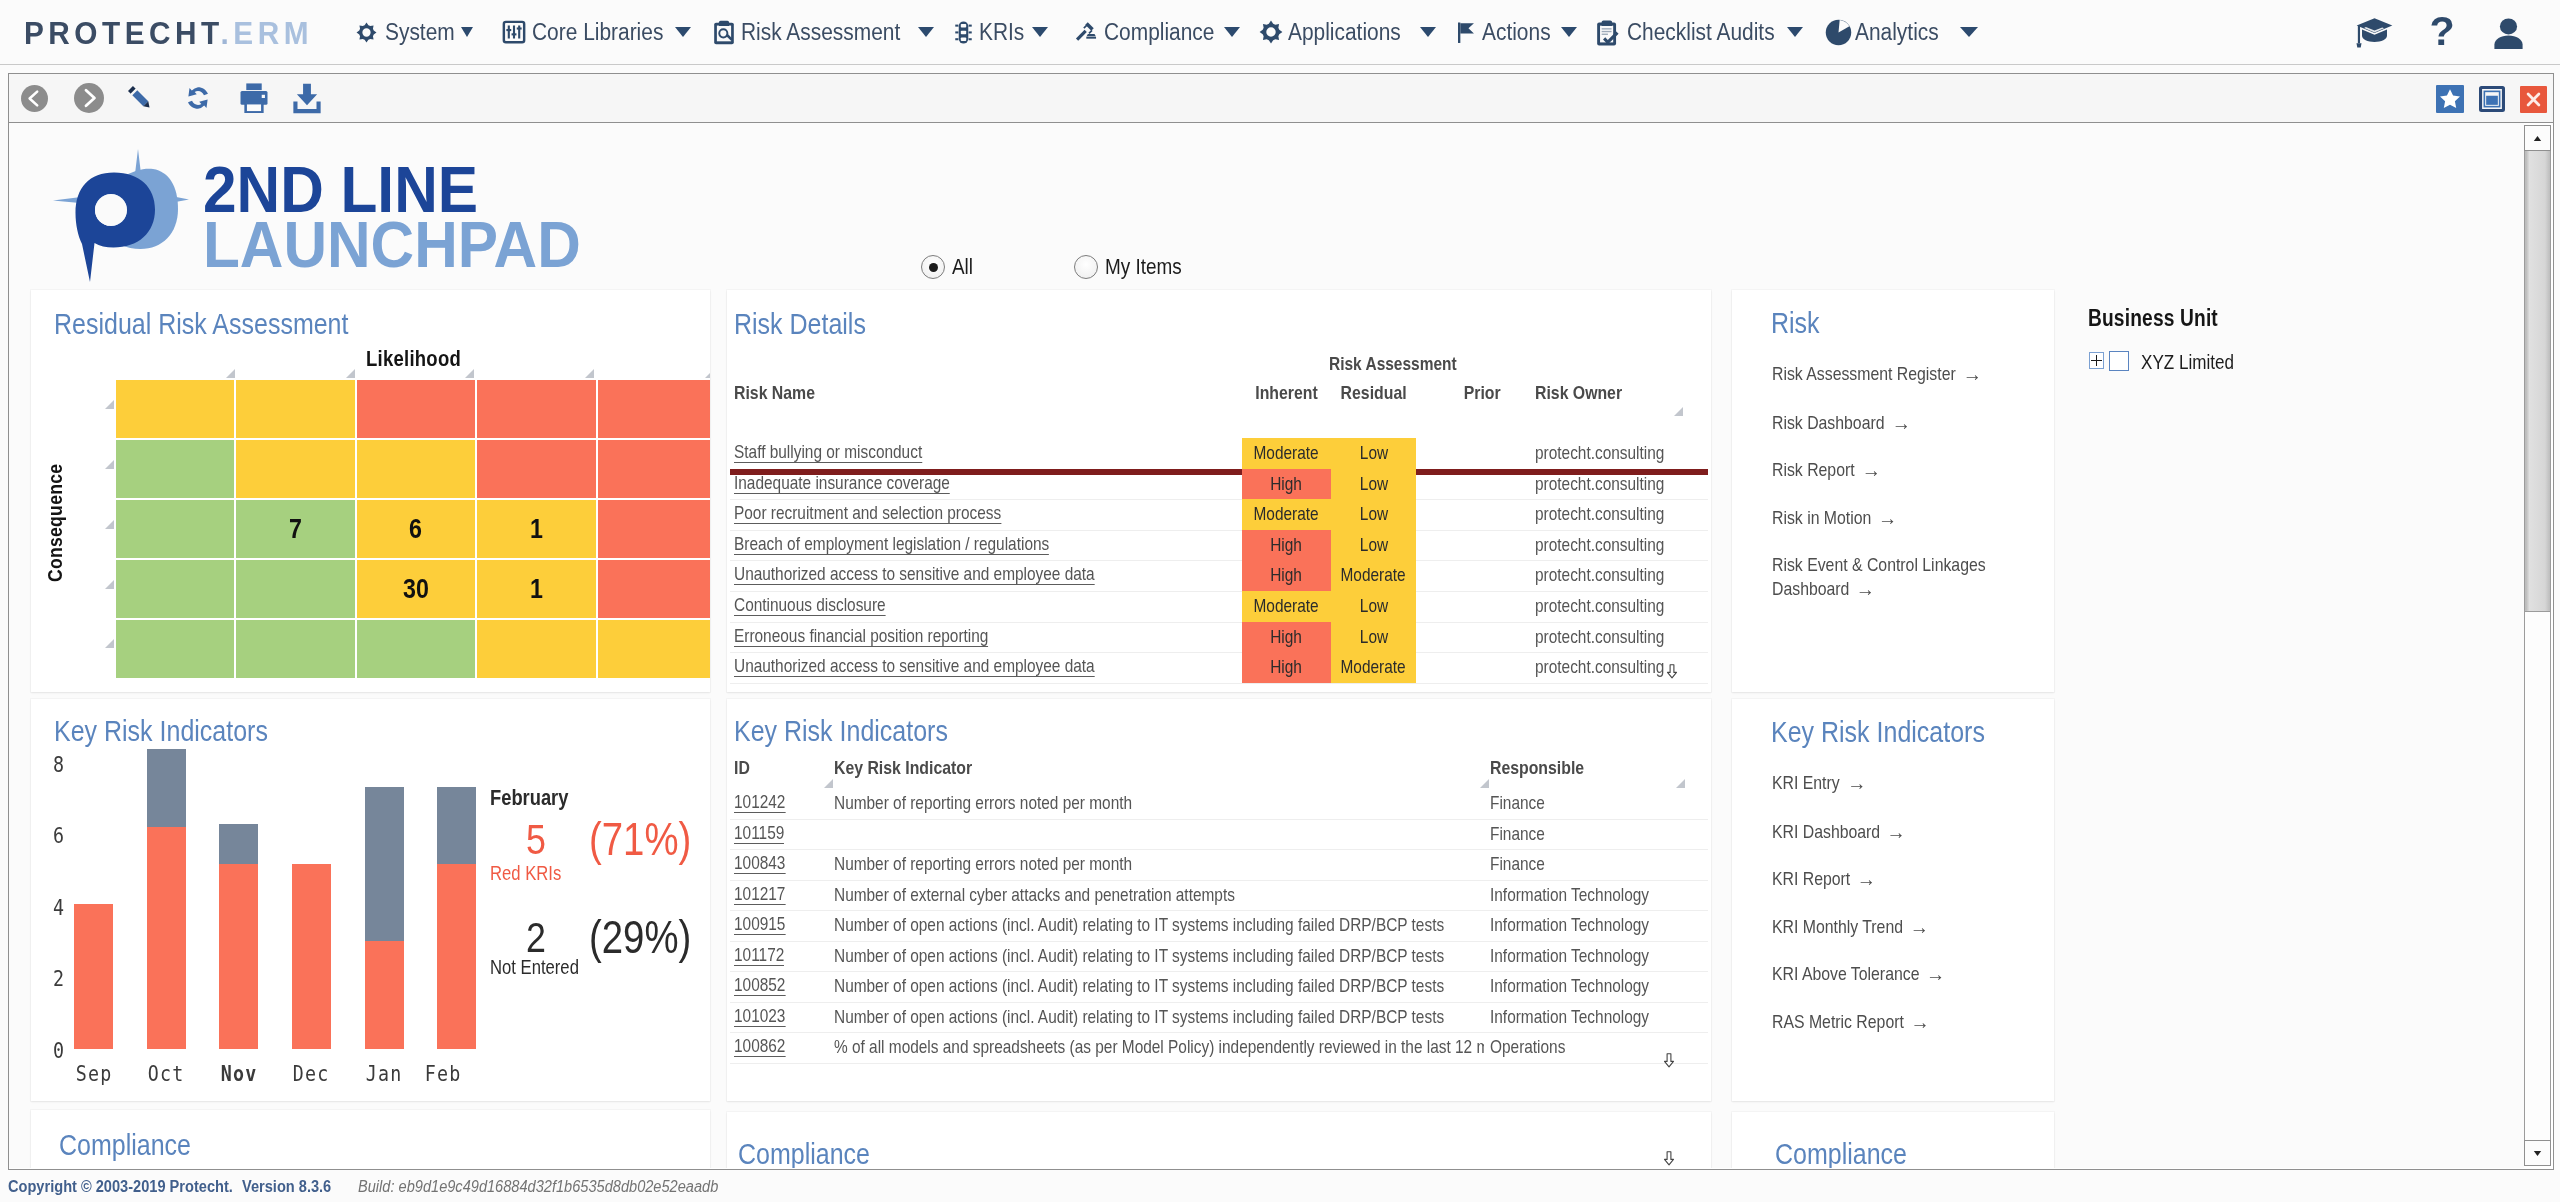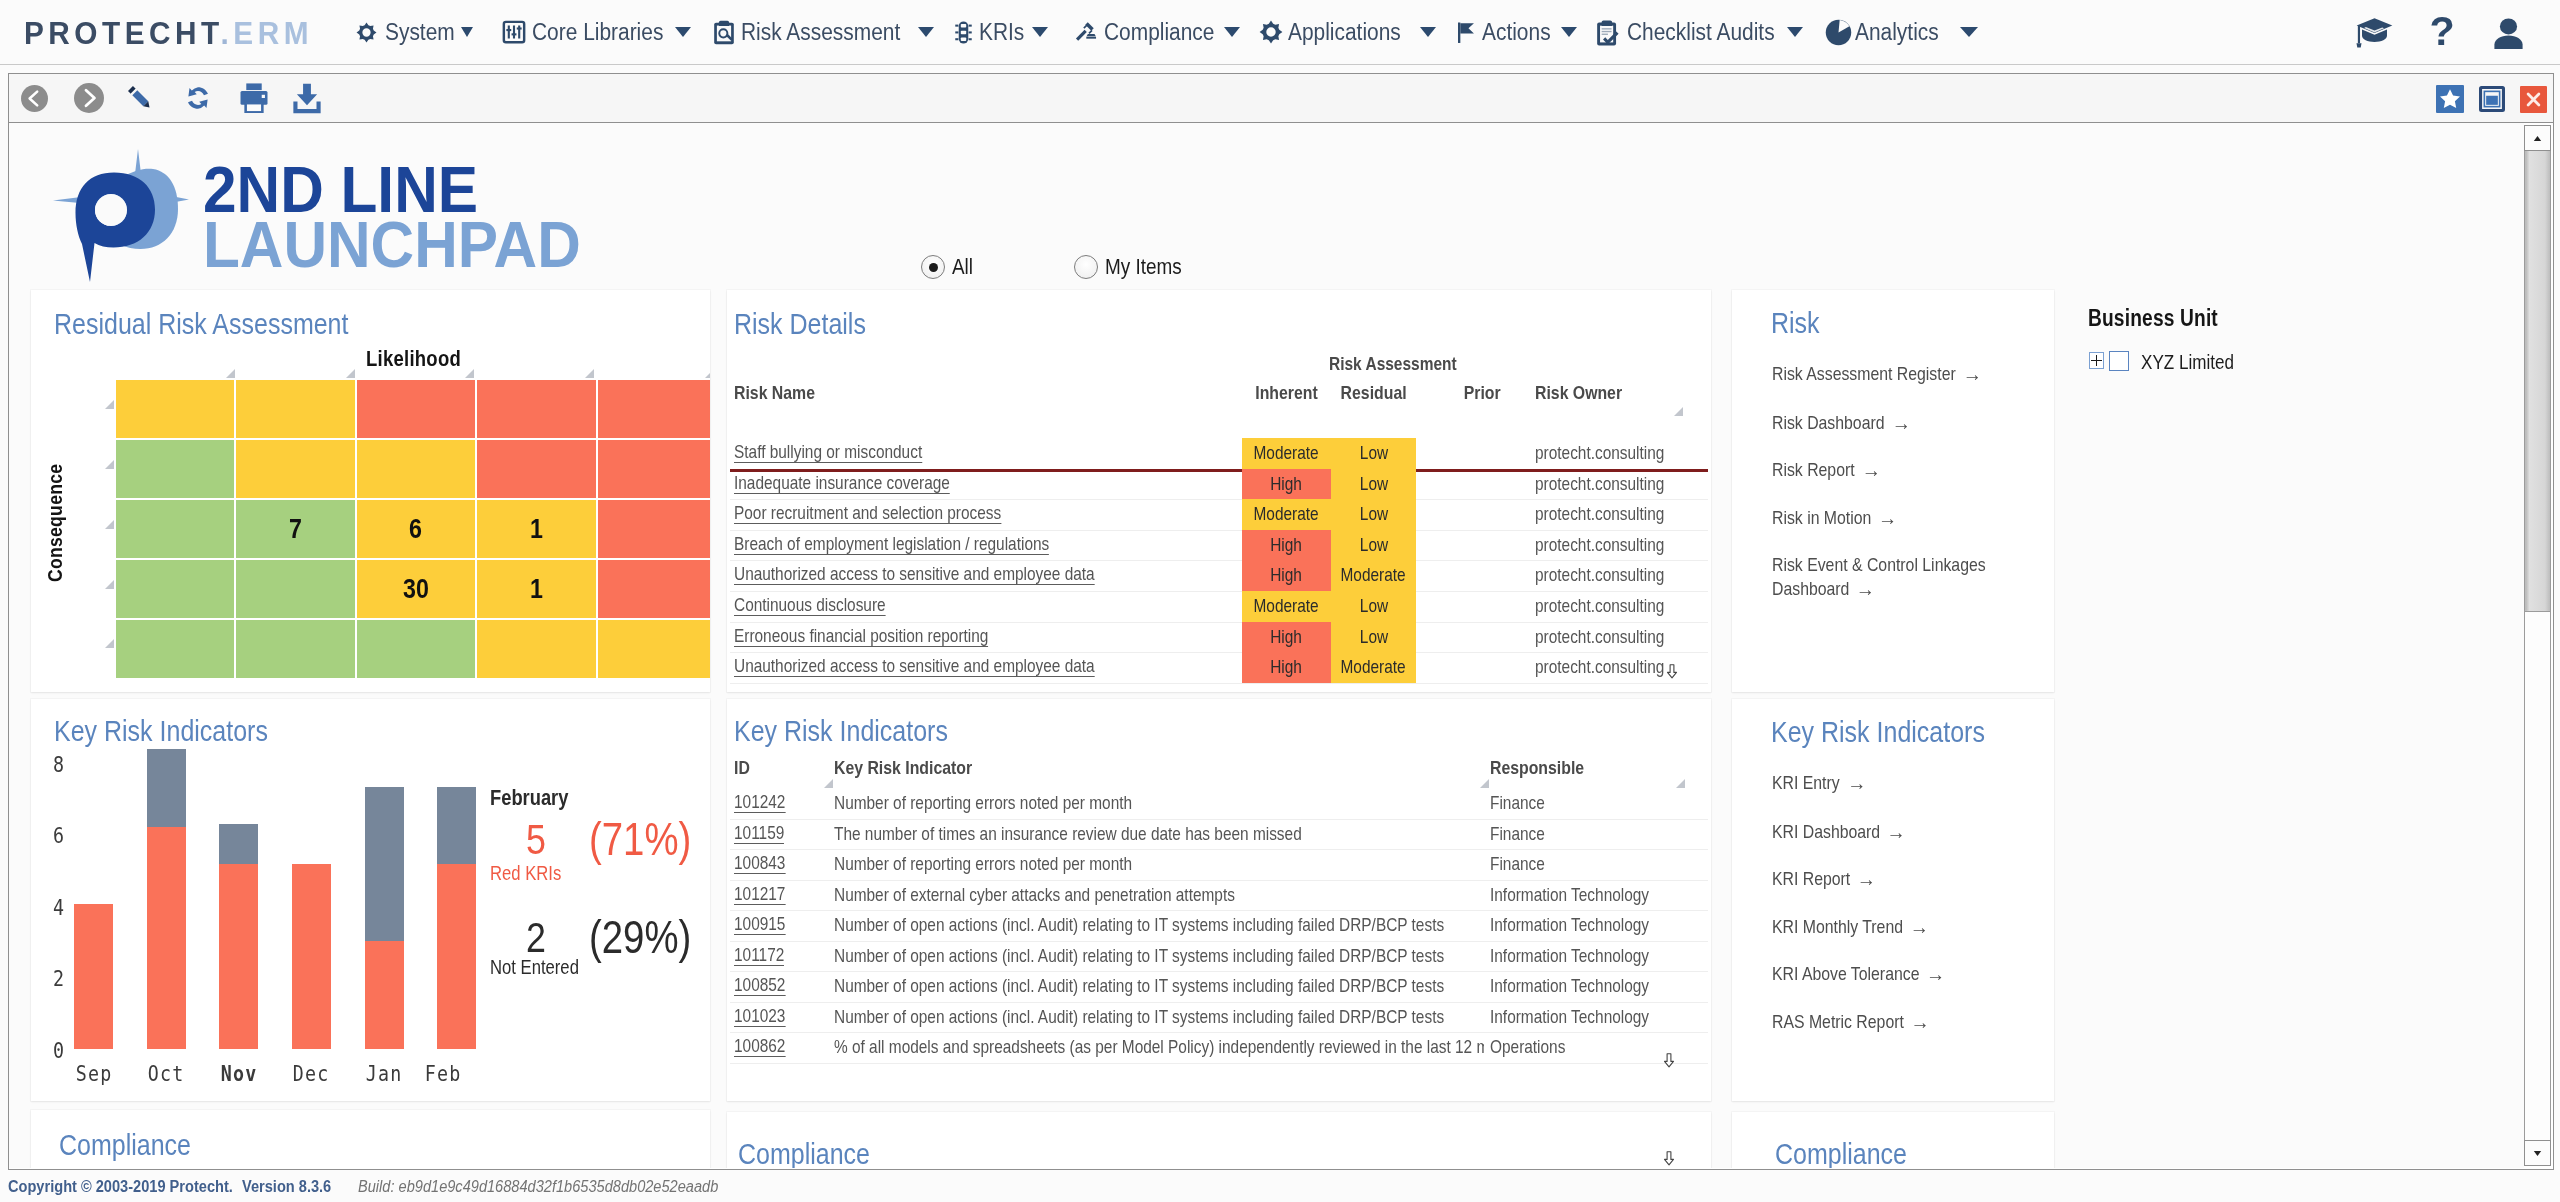--- a/index.html
+++ b/index.html
@@ -417,21 +417,21 @@
       <div class="panel" style="left:718px;top:167px;width:984px;height:402px;">
         <div class="ptitle" style="left:7px;top:17px;">Risk Details</div>
         <div id="risk-details-table" style="position:absolute;left:3px;top:0;width:978px;height:402px;">
             <div style="position:absolute;left:599px;top:63px;"><span class="cnd" style="font-size:18.6px;font-weight:bold;color:#4a4a4a">Risk Assessment</span></div>
             <div style="position:absolute;left:4px;top:92px;"><span class="cnd" style="font-size:19px;font-weight:bold;color:#4a4a4a">Risk Name</span></div>
             <div style="position:absolute;left:512px;top:92px;width:89px;text-align:center;"><span class="cndc" style="font-size:19px;font-weight:bold;color:#4a4a4a">Inherent</span></div>
             <div style="position:absolute;left:601px;top:92px;width:85px;text-align:center;"><span class="cndc" style="font-size:19px;font-weight:bold;color:#4a4a4a">Residual</span></div>
             <div style="position:absolute;left:730px;top:92px;width:44px;text-align:center;"><span class="cndc" style="font-size:19px;font-weight:bold;color:#4a4a4a">Prior</span></div>
             <div style="position:absolute;left:805px;top:92px;"><span class="cnd" style="font-size:19px;font-weight:bold;color:#4a4a4a">Risk Owner</span></div>
             <span class="tri" style="left:944px;top:117px"></span>
-            <div class="rdrow" style="position:absolute;left:0;top:148px;width:978px;height:30.6px;border-bottom:3px solid #7f1d1d">
+            <div class="rdrow" style="position:absolute;left:0;top:148px;width:978px;height:30.6px;border-bottom:6px solid #7f1d1d">
               <a class="lnk" style="position:absolute;left:4px;top:4px;"><span class="cnd" style="font-size:18.5px;color:#555">Staff bullying or misconduct</span></a>
               <span class="cellA" style="position:absolute;left:512px;top:0;width:89px;height:30.6px;line-height:30.6px;text-align:center;"><span class="cndc" style="font-size:18.5px;color:#2b2b2b">Moderate</span></span>
               <span class="cellA" style="position:absolute;left:601px;top:0;width:85px;height:30.6px;line-height:30.6px;text-align:center;"><span class="cndc" style="font-size:18.5px;color:#2b2b2b">Low</span></span>
               <span style="position:absolute;left:730px;top:4px;width:80px;text-align:center"><span class="cndc" style="font-size:18.5px;color:#555"></span></span>
               <span style="position:absolute;left:805px;top:4px;"><span class="cnd" style="font-size:18.5px;color:#555">protecht.consulting</span></span>
             </div>
             <div class="rdrow" style="position:absolute;left:0;top:178.6px;width:978px;height:30.6px;border-bottom:1px solid #eeeeee">
               <a class="lnk" style="position:absolute;left:4px;top:4px;"><span class="cnd" style="font-size:18.5px;color:#555">Inadequate insurance coverage</span></a>
               <span class="cellR" style="position:absolute;left:512px;top:0;width:89px;height:30.6px;line-height:30.6px;text-align:center;"><span class="cndc" style="font-size:18.5px;color:#2b2b2b">High</span></span>
               <span class="cellA" style="position:absolute;left:601px;top:0;width:85px;height:30.6px;line-height:30.6px;text-align:center;"><span class="cndc" style="font-size:18.5px;color:#2b2b2b">Low</span></span>
@@ -553,21 +553,20 @@
             <span class="tri" style="left:94px;top:80px"></span>
             <span class="tri" style="left:750px;top:80px"></span>
             <span class="tri" style="left:946px;top:80px"></span>
             <div class="krrow" style="position:absolute;left:0;top:89px;width:978px;height:30.5px;border-bottom:1px solid #eeeeee;overflow:hidden">
               <a class="lnk" style="position:absolute;left:4px;top:4px;"><span class="cnd" style="font-size:18.5px;color:#555">101242</span></a>
               <span style="position:absolute;left:104px;top:4px;width:650px;overflow:hidden;white-space:nowrap"><span class="cnd" style="font-size:18.5px;color:#555">Number of reporting errors noted per month</span></span>
               <span style="position:absolute;left:760px;top:4px;"><span class="cnd" style="font-size:18.5px;color:#555">Finance</span></span>
             </div>
             <div class="krrow" style="position:absolute;left:0;top:119.5px;width:978px;height:30.5px;border-bottom:1px solid #eeeeee;overflow:hidden">
               <a class="lnk" style="position:absolute;left:4px;top:4px;"><span class="cnd" style="font-size:18.5px;color:#555">101159</span></a>
-              <span style="position:absolute;left:104px;top:4px;width:650px;overflow:hidden;white-space:nowrap"><span class="cnd" style="font-size:18.5px;color:#555">The number of times an insurance review due date has been missed</span></span>
               <span style="position:absolute;left:760px;top:4px;"><span class="cnd" style="font-size:18.5px;color:#555">Finance</span></span>
             </div>
             <div class="krrow" style="position:absolute;left:0;top:150px;width:978px;height:30.5px;border-bottom:1px solid #eeeeee;overflow:hidden">
               <a class="lnk" style="position:absolute;left:4px;top:4px;"><span class="cnd" style="font-size:18.5px;color:#555">100843</span></a>
               <span style="position:absolute;left:104px;top:4px;width:650px;overflow:hidden;white-space:nowrap"><span class="cnd" style="font-size:18.5px;color:#555">Number of reporting errors noted per month</span></span>
               <span style="position:absolute;left:760px;top:4px;"><span class="cnd" style="font-size:18.5px;color:#555">Finance</span></span>
             </div>
             <div class="krrow" style="position:absolute;left:0;top:180.5px;width:978px;height:30.5px;border-bottom:1px solid #eeeeee;overflow:hidden">
               <a class="lnk" style="position:absolute;left:4px;top:4px;"><span class="cnd" style="font-size:18.5px;color:#555">101217</span></a>
               <span style="position:absolute;left:104px;top:4px;width:650px;overflow:hidden;white-space:nowrap"><span class="cnd" style="font-size:18.5px;color:#555">Number of external cyber attacks and penetration attempts</span></span>

